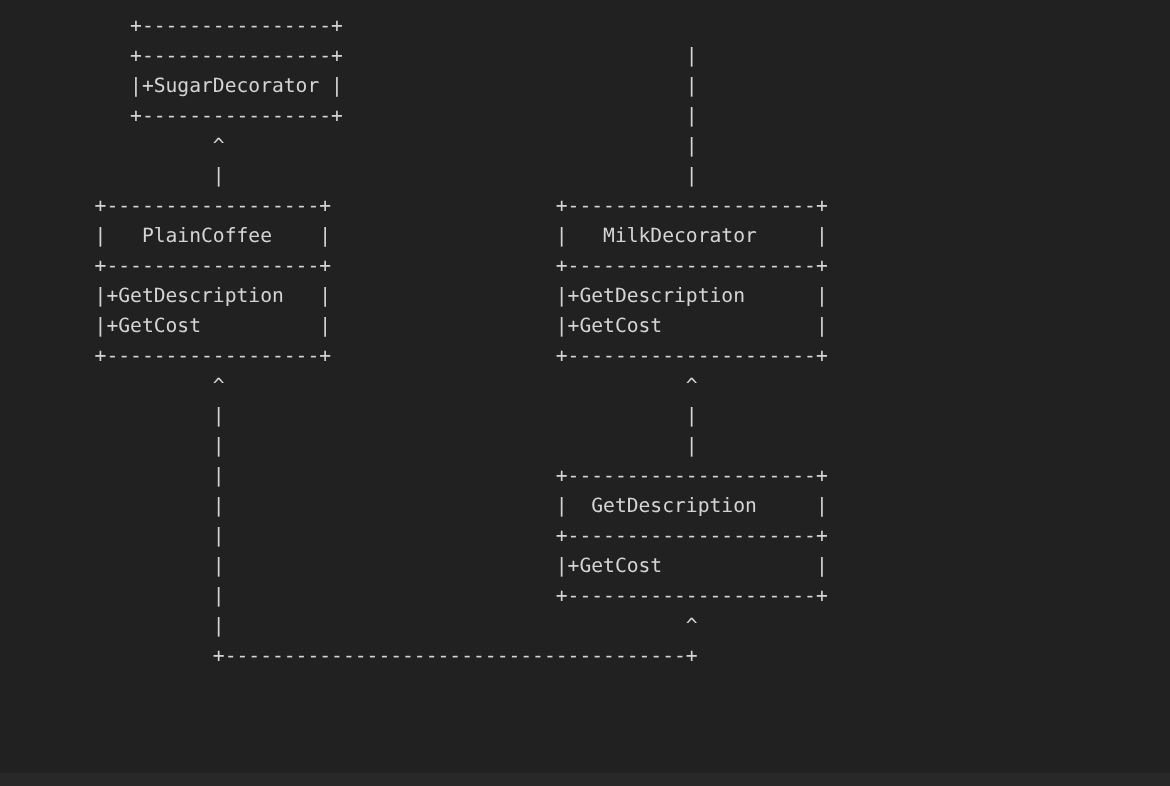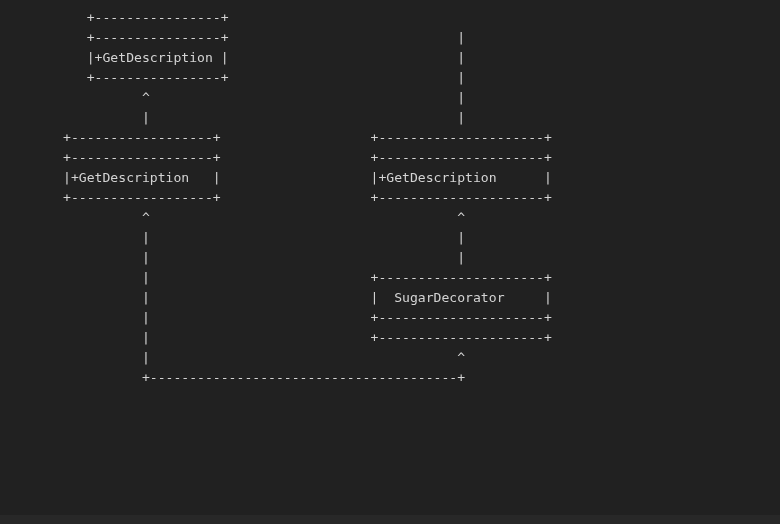--- a/index.html
+++ b/index.html
@@ -35,32 +35,35 @@
     height: 9px;
     background: #282828;
   }
 </style>
 </head>
 <body>
 
 <div class="diagram">
   <div class="row">           +----------------+</div>
   <div class="row">           +----------------+                             |</div>
-  <div class="row">           |+GetDescription |                             |</div>
+  <div class="row">           |+SugarDecorator |                             |</div>
   <div class="row">           +----------------+                             |</div>
   <div class="row">                  ^                                       |</div>
   <div class="row">                  |                                       |</div>
   <div class="row">        +------------------+                   +---------------------+</div>
+  <div class="row">        |   PlainCoffee    |                   |   MilkDecorator     |</div>
   <div class="row">        +------------------+                   +---------------------+</div>
   <div class="row">        |+GetDescription   |                   |+GetDescription      |</div>
+  <div class="row">        |+GetCost          |                   |+GetCost             |</div>
   <div class="row">        +------------------+                   +---------------------+</div>
   <div class="row">                  ^                                       ^</div>
   <div class="row">                  |                                       |</div>
   <div class="row">                  |                                       |</div>
   <div class="row">                  |                            +---------------------+</div>
-  <div class="row">                  |                            |  SugarDecorator     |</div>
+  <div class="row">                  |                            |  GetDescription     |</div>
   <div class="row">                  |                            +---------------------+</div>
+  <div class="row">                  |                            |+GetCost             |</div>
   <div class="row">                  |                            +---------------------+</div>
   <div class="row">                  |                                       ^</div>
   <div class="row">                  +---------------------------------------+</div>
 </div>
 
 <div class="scrollbar-track"></div>
 
 </body></html>

